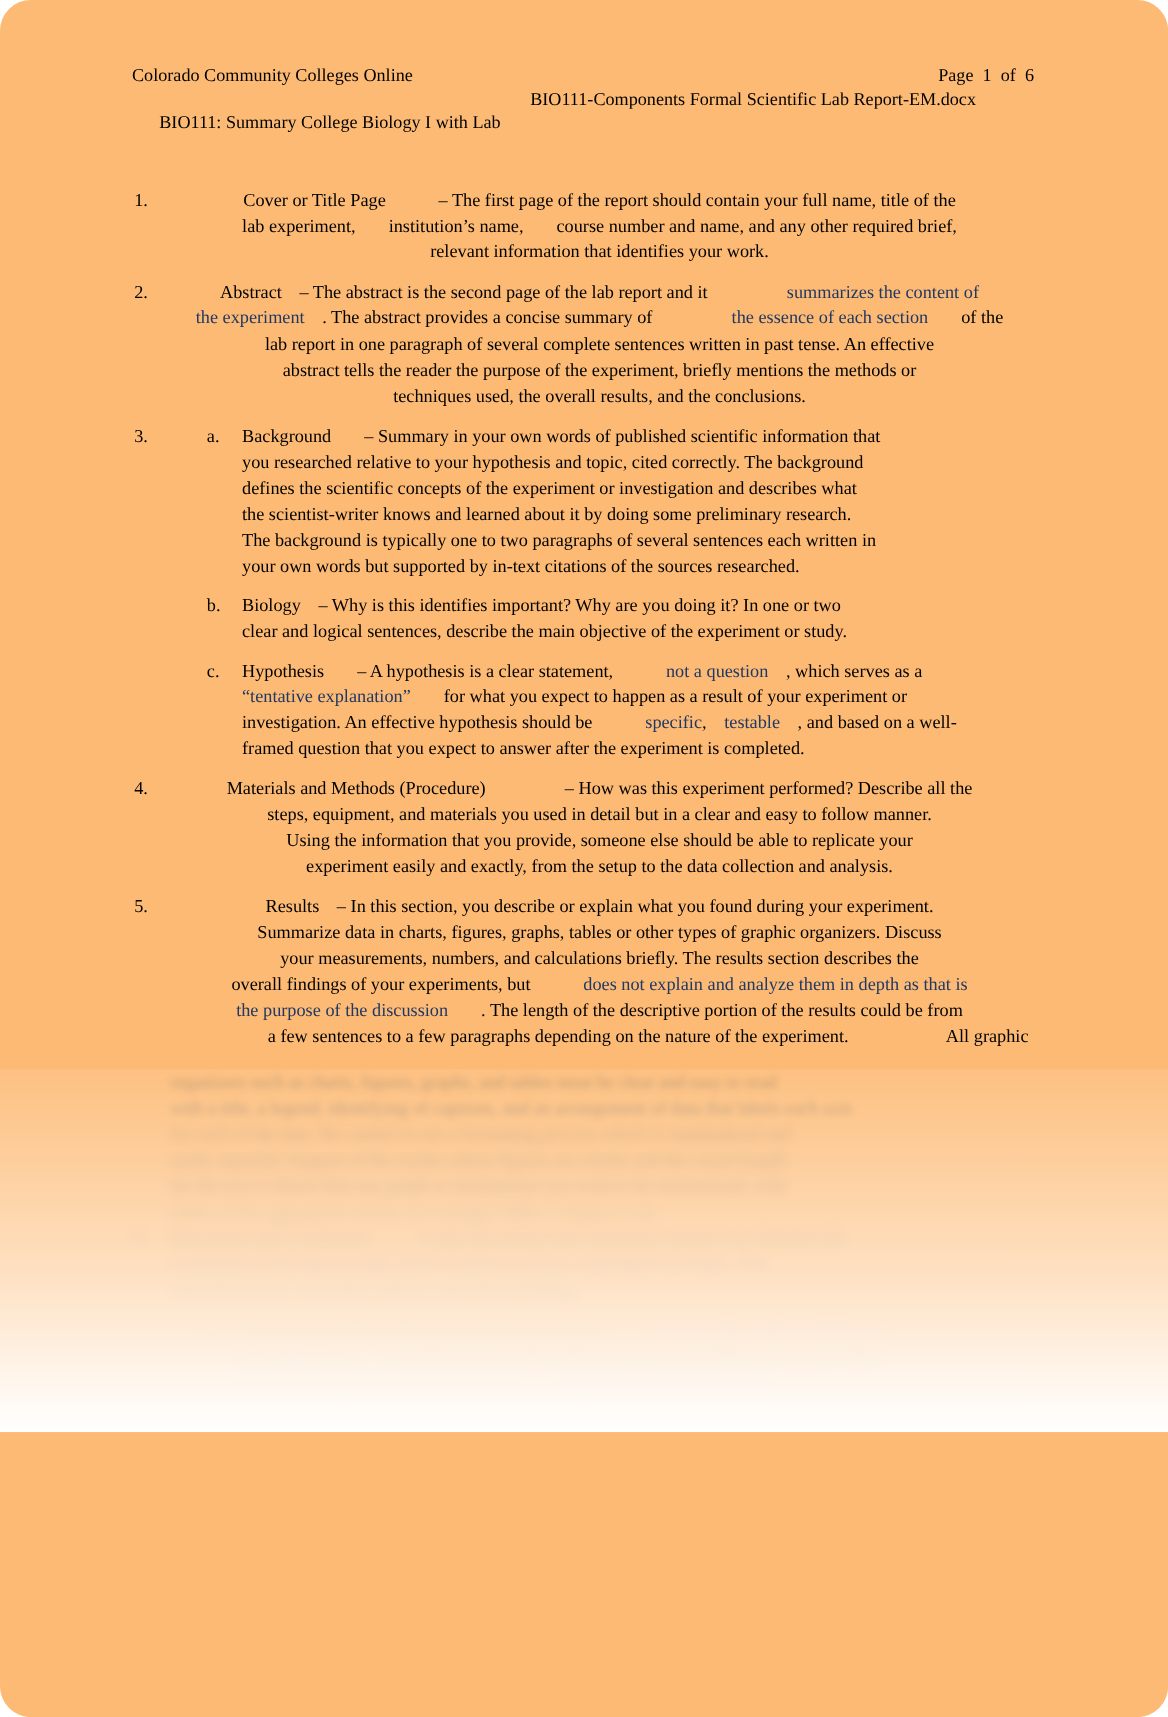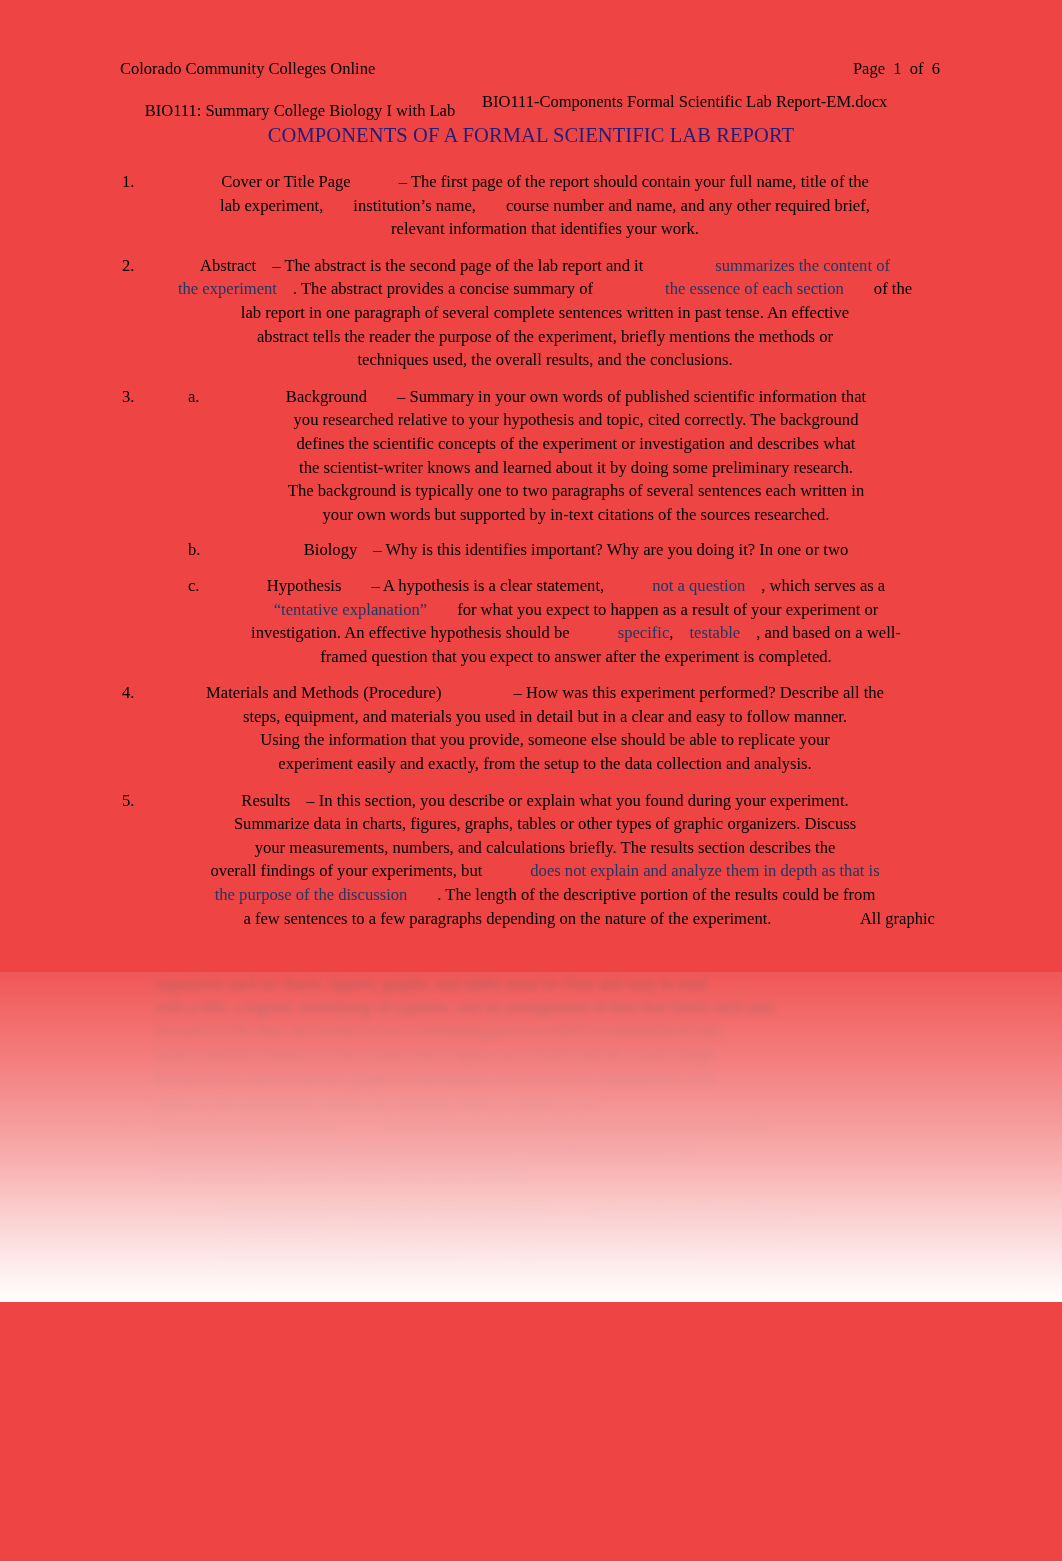--- a/index.html
+++ b/index.html
@@ -12,23 +12,24 @@
     height: 1561px;
     position: relative;
     font-family: "Liberation Serif", "DejaVu Serif", serif;
     color: #000000;
     overflow: hidden;
   }
   .page {
     position: relative;
     width: 1062px;
     height: 1561px;
-    background: #ef4444;
+    background: #fdba74;
     padding: 0;
     box-sizing: border-box;
+    border-radius: 28px;
   }
 
   
   .doc-header {
     position: absolute;
     left: 120px;
     top: 58px;
     width: 820px;
     font-size: 16.5px;
     line-height: 21px;
@@ -40,21 +41,21 @@
     white-space: pre;
   }
   .hdr-row-2 {
     display: block;
     position: relative;
     white-space: pre;
   }
   .hdr-center {
     position: absolute;
     left: 362px;
-    top: 12px;
+    top: 0;
   }
 
   
   .doc-title {
     position: absolute;
     left: 0;
     right: 0;
     top: 124px;
     text-align: center;
     font-size: 20.5px;
@@ -112,21 +113,20 @@
   li.subitem > .marker {
     position: absolute;
     left: 33px;
     top: 0;
     width: 26px;
     text-align: left;
   }
   li.subitem > .itext {
     display: block;
     width: 712px;
-    text-align: center;
   }
 
   .term { }
   .gap-sm { display: inline-block; width: 30px; }
   .gap-md { display: inline-block; width: 48px; }
   .gap-lg { display: inline-block; width: 72px; }
   .gap-xs { display: inline-block; width: 16px; }
 
   .blue {
     color: #1f3864;
@@ -201,21 +201,20 @@
     <div class="hdr-row">
       <span>Colorado Community Colleges Online</span>
       <span>Page  1  of  6</span>
     </div>
     <div class="hdr-row-2">
       <span>BIO111: Summary College Biology I with Lab</span>
       <span class="hdr-center">BIO111-Components Formal Scientific Lab Report-EM.docx</span>
     </div>
   </div>
 
-  <div class="doc-title">COMPONENTS OF A FORMAL SCIENTIFIC LAB REPORT</div>
 
   <div class="body-wrap">
     <ol class="lvl1">
 
       <li class="item">
         <span class="marker">1.</span>
         <span class="itext"><span class="term">Cover or Title Page</span><span class="gap-md"></span><span>– The first page of the report should contain your full name, title of the</span><br><span>lab experiment,</span><span class="gap-sm"></span><span>institution’s name,</span><span class="gap-sm"></span><span>course number and name, and any other required brief,</span><br><span>relevant information that identifies your work.</span></span>
       </li>
 
       <li class="item">
@@ -228,21 +227,21 @@
 
         <ol class="lvl2">
 
           <li class="subitem">
             <span class="marker">a.</span>
             <span class="itext"><span class="term">Background</span><span class="gap-sm"></span><span>– Summary in your own words of published scientific information that</span><br><span>you researched relative to your hypothesis and topic, cited correctly. The background</span><br><span>defines the scientific concepts of the experiment or investigation and describes what</span><br><span>the scientist-writer knows and learned about it by doing some preliminary research.</span><br><span>The background is typically one to two paragraphs of several sentences each written in</span><br><span>your own words but supported by in-text citations of the sources researched.</span></span>
           </li>
 
           <li class="subitem">
             <span class="marker">b.</span>
-            <span class="itext"><span class="term">Biology</span><span class="gap-xs"></span><span>– Why is this identifies important? Why are you doing it? In one or two</span><br></span>
+            <span class="itext"><span class="term">Biology</span><span class="gap-xs"></span><span>– Why is this identifies important? Why are you doing it? In one or two</span><br><span>clear and logical sentences, describe the main objective of the experiment or study.</span></span>
           </li>
 
           <li class="subitem">
             <span class="marker">c.</span>
             <span class="itext"><span class="term">Hypothesis</span><span class="gap-sm"></span><span>– A hypothesis is a clear statement,</span><span class="gap-md"></span><span class="blue">not a question</span><span class="gap-xs"></span><span>, which serves as a</span><br><span class="blue">“tentative explanation”</span><span class="gap-sm"></span><span>for what you expect to happen as a result of your experiment or</span><br><span>investigation. An effective hypothesis should be</span><span class="gap-md"></span><span class="blue">specific</span><span>,</span><span class="gap-xs"></span><span class="blue">testable</span><span class="gap-xs"></span><span>, and based on a well-</span><br><span>framed question that you expect to answer after the experiment is completed.</span></span>
           </li>
         </ol>
       </li>
 
       <li class="item">

